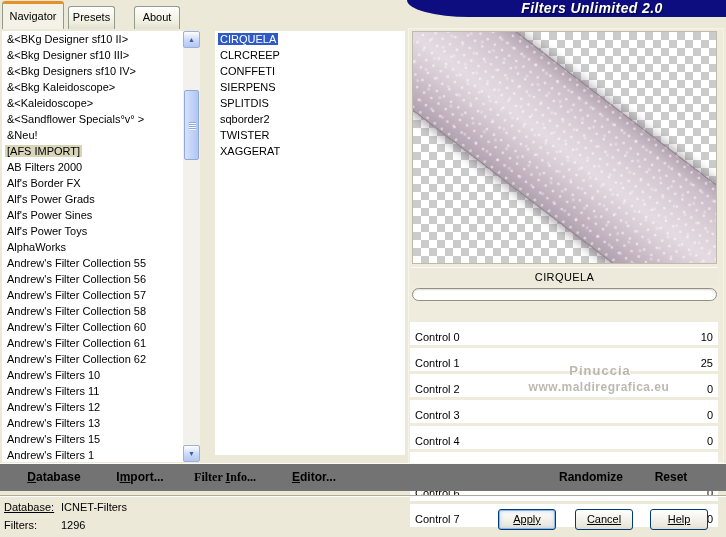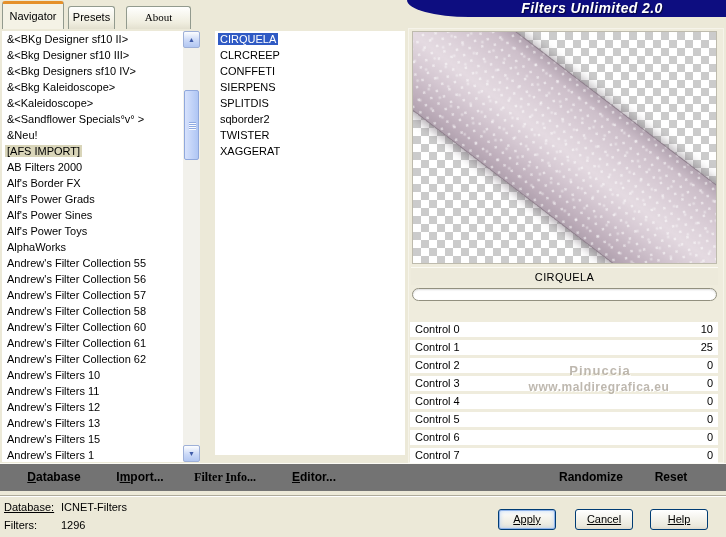--- a/index.html
+++ b/index.html
@@ -8,21 +8,21 @@
   #app { position:relative; width:726px; height:537px; background:#ECE9D8; }
 
   
   .tab { position:absolute; border:1px solid #929A8E; border-bottom:none; border-radius:3px 3px 0 0;
          text-align:center; font-size:11px; cursor:default; }
   .tab.active { left:2px; top:1px; width:62px; height:28px; line-height:24px;
                 background:#F4F2E6; border-top:3px solid #E5902A; z-index:3; }
   .tab.inactive { top:6px; height:23px; line-height:21px;
                   background:linear-gradient(#FFFFFE,#F0EEE0 70%,#E3E0CF); }
   #tab-presets { left:68px; width:47px; }
-  #tab-about   { left:126px; width:65px;font-family:Liberation Serif, serif; }
+  #tab-about   { left:134px; width:46px; }
 
   
   .banner { position:absolute; left:407px; top:0; width:319px; height:17px;
             background:#0D0D80; border-bottom-left-radius:62px 17px; z-index:2; }
   .banner .txt { position:absolute; left:60px; top:0; width:250px; text-align:center;
                  color:#fff; font-size:14px; font-weight:bold; font-style:italic;
                  line-height:16px; letter-spacing:.4px; text-shadow:1px 1px 1px rgba(0,0,0,.55); }
 
   
   .listbox { position:absolute; background:#fff; overflow:hidden; }
@@ -66,22 +66,22 @@
           background-position:0 0,5px 7px,0 0;
           border-top:1px solid rgba(110,96,108,.55);
           border-bottom:1px solid rgba(110,96,108,.55);
           box-shadow:0 4px 9px rgba(110,100,110,.45), 0 -4px 9px rgba(110,100,110,.35); }
   .pv-name { position:absolute; left:411px; top:267px; width:307px; height:18px; line-height:18px;
              text-align:center; background:#EDEADB; border-top:1px solid #FBFAF3; letter-spacing:.4px; }
   .progress { position:absolute; left:412px; top:288px; width:305px; height:13px;
               border:1px solid #92907F; border-radius:7px; background:#fff;
               box-shadow:inset 0 1px 2px rgba(0,0,0,.14); }
   .controls { position:absolute; left:410px; top:322px; width:308px; }
-  .ctl-row { height:15px; line-height:15px; margin-bottom:3px; background:#fff;
-             display:flex; justify-content:space-between; padding:0 5px; }
+  .ctl-row { height:23px; line-height:15px; margin-bottom:3px; background:#fff;
+             display:flex; justify-content:space-between; padding:0 5px;align-items:flex-end; }
   .watermark { position:absolute; z-index:5; pointer-events:none; color:rgba(150,140,126,.62);
                font-weight:bold; text-shadow:1px 1px 0 rgba(255,255,255,.9); text-align:center; }
   #wm1 { left:540px; top:363px; width:120px; font-size:13px; letter-spacing:1px; }
   #wm2 { left:500px; top:380px; width:198px; font-size:12px; letter-spacing:.5px; }
 
   
   .toolband { position:absolute; left:0; top:463px; width:726px; height:28px;
               background:#737373; border-top:1px solid #FCFBF5; }
   .flat-btn { position:absolute; top:0; height:27px; line-height:27px; font-weight:bold; font-size:12px;
               text-align:center; cursor:default; }

